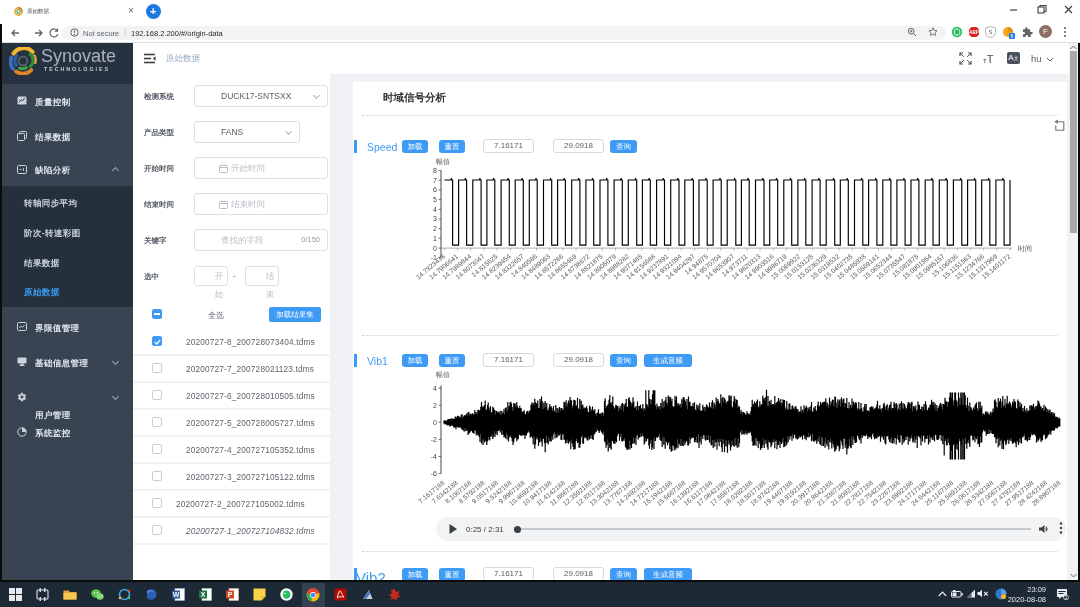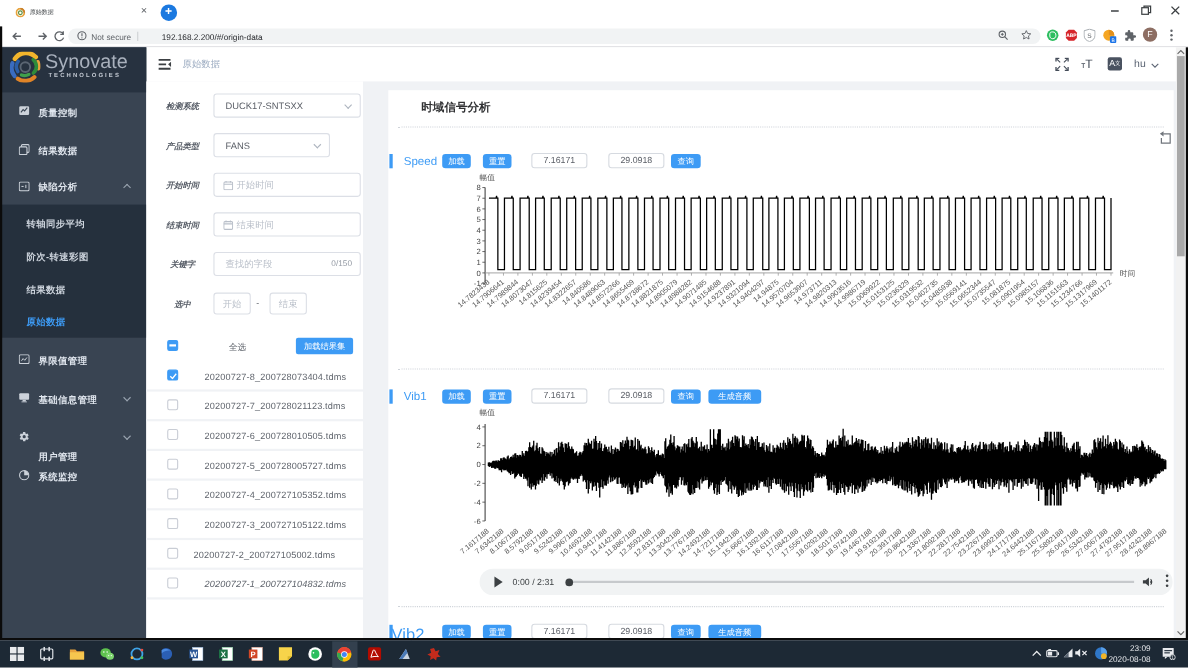--- a/index.html
+++ b/index.html
@@ -1,21 +1,21 @@
 <!DOCTYPE html>
 <html><head>
 <meta charset="utf-8">
 <style>
 *{margin:0;padding:0;box-sizing:border-box;font-family:"Liberation Sans",sans-serif;}
 html,body{width:1080px;height:607px;overflow:hidden;background:#fff;}
 .abs{position:absolute;}
 #stage{position:relative;width:1080px;height:607px;}
 .mi{position:absolute;color:#e0e6ee;font-size:8.5px;font-weight:bold;letter-spacing:0.4px;}
-.flabel{position:absolute;font-size:7.5px;color:#565c66;font-weight:bold;width:44px;text-align:center;font-style:italic;}
-.finput{position:absolute;background:#fff;border:1px solid #dcdfe6;border-radius:3px;font-size:8.5px;color:#5a5e66;}
+.flabel{position:absolute;font-size:7.5px;color:#565c66;font-weight:bold;width:44px;text-align:left;}
+.finput{position:absolute;background:#fff;border:1px solid #dcdfe6;border-radius:3px;font-size:8.5px;color:#5a5e66;padding-left:16px;}
 .chev{position:absolute;width:5px;height:5px;border-right:1px solid #aeb5bf;border-bottom:1px solid #aeb5bf;transform:rotate(45deg);}
 .cb{position:absolute;width:10px;height:10px;border:1px solid #c9cdd5;border-radius:2px;background:#fff;}
 .fname{position:absolute;font-size:8.3px;color:#5f646c;letter-spacing:0.15px;}
 .btn{position:absolute;background:#3d9bf5;color:#fff;font-size:7.5px;text-align:center;border-radius:3px;height:13px;line-height:13px;}
 .cin{position:absolute;background:#fff;border:1px solid #d6dae0;border-radius:3px;height:14px;line-height:12px;font-size:8px;color:#5a5e66;text-align:center;}
 </style>
 </head>
 <body>
 <div id="stage">
 
@@ -45,21 +45,21 @@
       <path d="M26 6 H33 M30 3 L33 6 L30 9" stroke="#5f6368" stroke-width="1.3" fill="none"></path>
       <path d="M48.5 4 A4 4 0 1 0 48.8 7.2 M48.5 1.5 V4.2 H45.8" stroke="#5f6368" stroke-width="1.2" fill="none"></path>
     </svg>
 <svg class="abs" style="left:70px;top:28px" width="9" height="9" viewBox="0 0 9 9">
       <circle cx="4.5" cy="4.5" r="3.7" fill="none" stroke="#5f6368" stroke-width="1"></circle>
       <line x1="4.5" y1="2.3" x2="4.5" y2="4.9" stroke="#5f6368" stroke-width="1"></line>
       <circle cx="4.5" cy="6.4" r="0.6" fill="#5f6368"></circle>
     </svg>
 <div class="abs" style="left:83px;top:29px;font-size:7.5px;color:#5f6368;">Not secure</div>
 <div class="abs" style="left:124px;top:27px;font-size:9px;color:#c4c7cb;">|</div>
-<div class="abs" style="left:131px;top:29px;font-size:7.5px;color:#27292d;margin-left:16px;">192.168.2.200/#/origin-data</div>
+<div class="abs" style="left:131px;top:29px;font-size:7.5px;color:#27292d;">192.168.2.200/#/origin-data</div>
 <svg class="abs" style="left:907px;top:27px" width="10" height="10" viewBox="0 0 10 10">
       <circle cx="4.2" cy="4.2" r="2.9" fill="none" stroke="#5f6368" stroke-width="1"></circle>
       <line x1="6.5" y1="6.5" x2="9" y2="9" stroke="#5f6368" stroke-width="1"></line>
       <line x1="2.9" y1="4.2" x2="5.5" y2="4.2" stroke="#5f6368" stroke-width="0.9"></line>
       <line x1="4.2" y1="2.9" x2="4.2" y2="5.5" stroke="#5f6368" stroke-width="0.9"></line>
     </svg>
 <svg class="abs" style="left:928px;top:27px" width="10" height="10" viewBox="0 0 24 24">
       <path d="M12 2 l2.9 6.2 6.8.8 -5 4.6 1.3 6.7 -6 -3.3 -6 3.3 1.3-6.7 -5-4.6 6.8-.8z" fill="none" stroke="#5f6368" stroke-width="2"></path>
     </svg>
 <svg class="abs" style="left:951px;top:26px" width="12" height="12" viewBox="0 0 12 12">
@@ -441,21 +441,21 @@
 <text x="630.8" y="117.6" font-size="6.7" fill="#555" text-anchor="end" font-family="Liberation Sans" transform="rotate(-40 630.8 117.6)">27.4792188</text>
 <text x="644.2" y="117.6" font-size="6.7" fill="#555" text-anchor="end" font-family="Liberation Sans" transform="rotate(-40 644.2 117.6)">27.9517188</text>
 <text x="657.6" y="117.6" font-size="6.7" fill="#555" text-anchor="end" font-family="Liberation Sans" transform="rotate(-40 657.6 117.6)">28.4242188</text>
 <text x="671.0" y="117.6" font-size="6.7" fill="#555" text-anchor="end" font-family="Liberation Sans" transform="rotate(-40 671.0 117.6)">28.8967188</text>
 </svg>
 
 <div class="abs" style="left:436px;top:517px;width:630px;height:24px;background:#f1f3f4;border-radius:12px;"></div>
 <svg class="abs" style="left:448px;top:523px" width="10" height="12" viewBox="0 0 10 12">
         <path d="M1.5 1 L9 6 L1.5 11 Z" fill="#3c4043"></path>
       </svg>
-<div class="abs" style="left:466px;top:525px;font-size:8px;color:#3c4043;">0:00 / 2:31</div>
+<div class="abs" style="left:466px;top:525px;font-size:8px;color:#3c4043;">0:25 / 2:31</div>
 <div class="abs" style="left:517px;top:528px;width:514px;height:1.6px;background:#c6c9cc;"></div>
 <div class="abs" style="left:514px;top:525.5px;width:7px;height:7px;border-radius:50%;background:#3c4043;"></div>
 <svg class="abs" style="left:1038px;top:523px" width="12" height="12" viewBox="0 0 12 12">
         <path d="M1 4.5 H3.5 L6.5 2 V10 L3.5 7.5 H1 Z" fill="#3c4043"></path>
         <path d="M8 3.5 A3.5 3.5 0 0 1 8 8.5 M8 5 A1.8 1.8 0 0 1 8 7" stroke="#3c4043" stroke-width="1" fill="none"></path>
       </svg>
 <svg class="abs" style="left:1056px;top:521px" width="10" height="14" viewBox="0 0 10 14">
         <circle cx="5" cy="2.5" r="1.2" fill="#3c4043"></circle>
         <circle cx="5" cy="7" r="1.2" fill="#3c4043"></circle>
         <circle cx="5" cy="11.5" r="1.2" fill="#3c4043"></circle>

